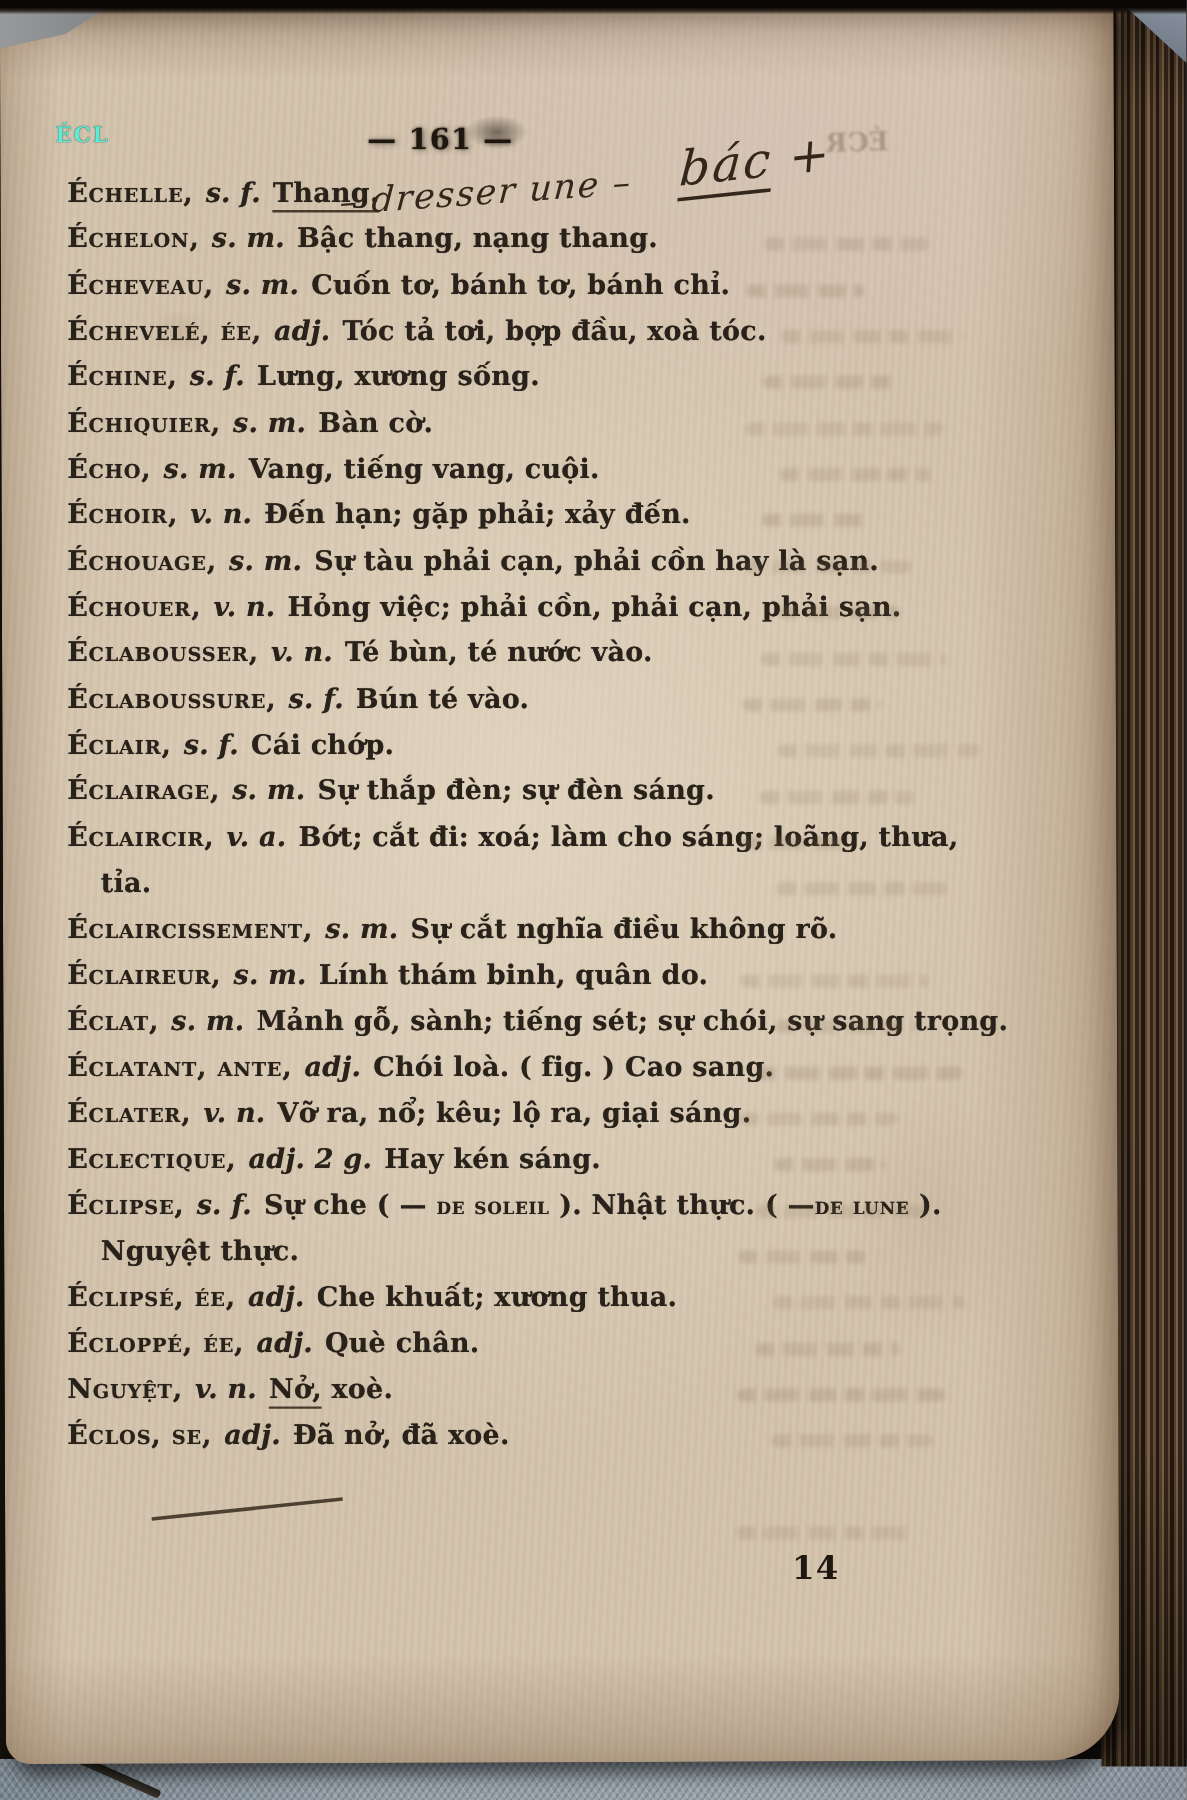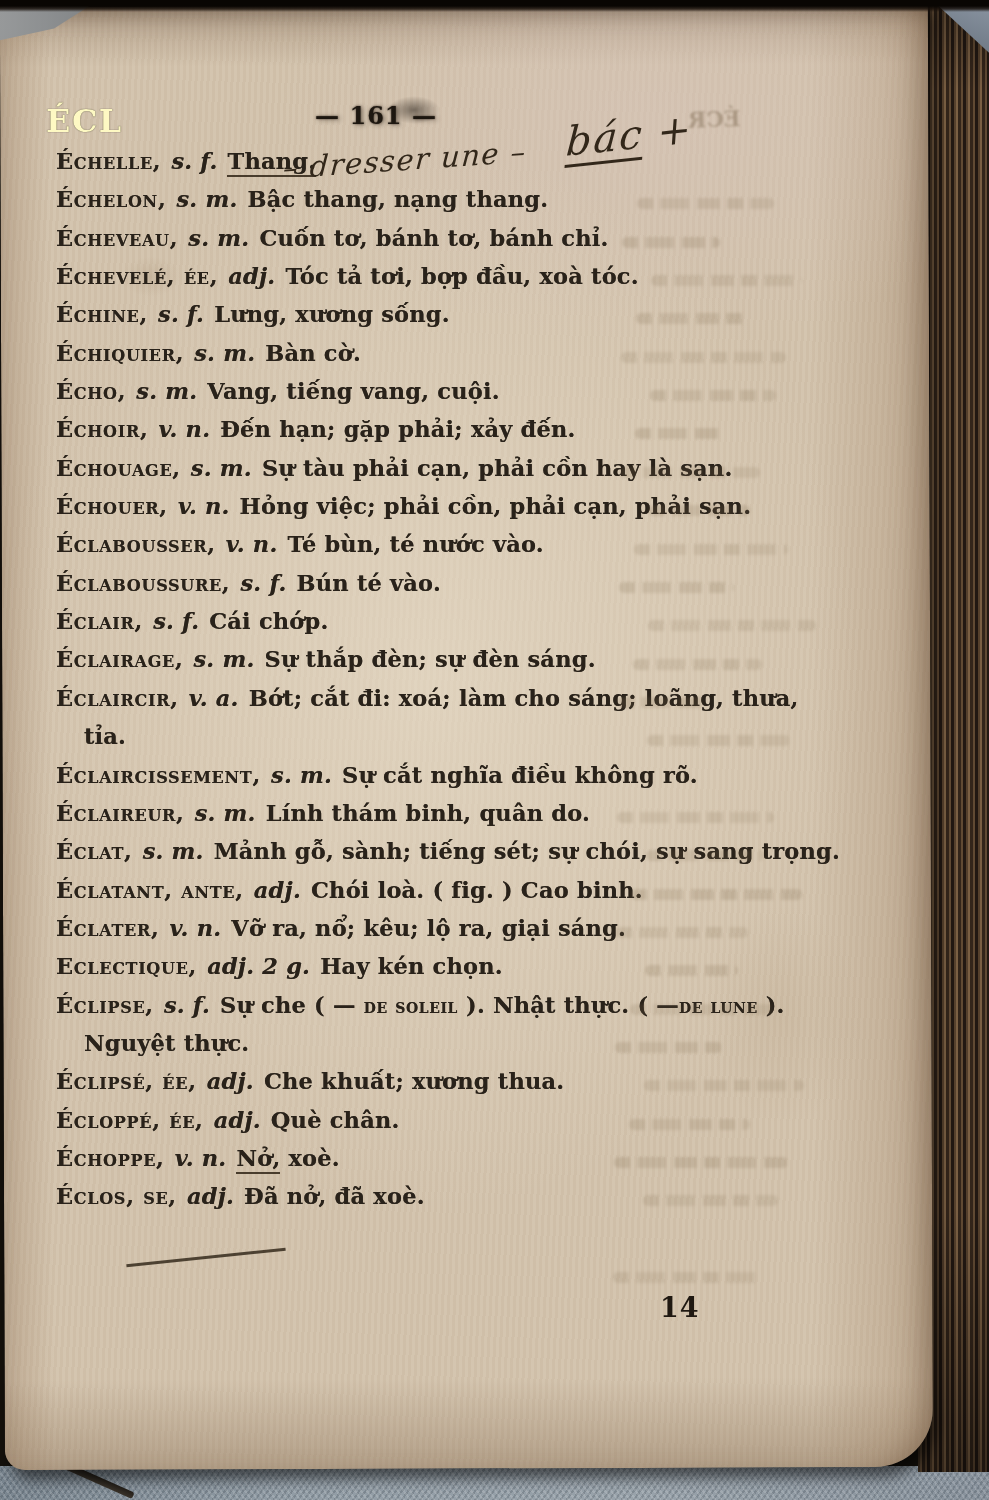--- a/index.html
+++ b/index.html
@@ -75,25 +75,25 @@
   }
   .stain1{position:absolute;left:120px;top:250px;width:60px;height:40px;border-radius:50%;
     background:radial-gradient(closest-side, rgba(150,125,95,.18), rgba(150,125,95,0));}
   .stain2{position:absolute;left:700px;top:900px;width:160px;height:220px;border-radius:50%;
     background:radial-gradient(closest-side, rgba(165,140,108,.14), rgba(165,140,108,0));}
 
   
   .content{position:absolute;inset:0;z-index:4;color:#261f16;}
   .running-head{
     position:absolute;left:46px;top:102px;
-    font-size:32px;font-weight:bold;letter-spacing:1.5px;color:#fef9c3;
+    font-size:18px;font-weight:bold;letter-spacing:1.5px;color:#5eead4;
     text-shadow:0 0 1px rgba(23,18,12,.9);
   }
   .page-number{
-    position:absolute;left:306px;top:101px;width:140px;text-align:center;
+    position:absolute;left:306px;top:101px;width:140px;text-align:left;
     font-size:24px;font-weight:bold;letter-spacing:1px;color:#1d1710;
     text-shadow:0 0 2px rgba(30,20,12,.75), 2px 1px 5px rgba(30,20,12,.45);
   }
   .page-number:after{
     content:"";position:absolute;right:6px;top:-5px;width:52px;height:28px;
     background:radial-gradient(closest-side, rgba(22,15,9,.5), rgba(22,15,9,0));
   }
   .entries{
     position:absolute;left:56px;top:142px;width:720px;
     font-size:22.5px;font-weight:bold;line-height:38.35px;
@@ -178,28 +178,28 @@
         <div class="line"><span class="hw">Échouer,</span> <span class="pos">v. n.</span> <span>Hỏng việc; phải cồn, phải cạn, phải sạn.</span></div>
         <div class="line"><span class="hw">Éclabousser,</span> <span class="pos">v. n.</span> <span>Té bùn, té nước vào.</span></div>
         <div class="line"><span class="hw">Éclaboussure,</span> <span class="pos">s. f.</span> <span>Bún té vào.</span></div>
         <div class="line"><span class="hw">Éclair,</span> <span class="pos">s. f.</span> <span>Cái chớp.</span></div>
         <div class="line"><span class="hw">Éclairage,</span> <span class="pos">s. m.</span> <span>Sự thắp đèn; sự đèn sáng.</span></div>
         <div class="line"><span class="hw">Éclaircir,</span> <span class="pos">v. a.</span> <span>Bớt; cắt đi: xoá; làm cho sáng; loãng, thưa,</span></div>
         <div class="line cont"><span>tỉa.</span></div>
         <div class="line"><span class="hw">Éclaircissement,</span> <span class="pos">s. m.</span> <span>Sự cắt nghĩa điều không rõ.</span></div>
         <div class="line"><span class="hw">Éclaireur,</span> <span class="pos">s. m.</span> <span>Lính thám binh, quân do.</span></div>
         <div class="line"><span class="hw">Éclat,</span> <span class="pos">s. m.</span> <span>Mảnh gỗ, sành; tiếng sét; sự chói, sự sang trọng.</span></div>
-        <div class="line"><span class="hw">Éclatant, ante,</span> <span class="pos">adj.</span> <span>Chói loà. ( fig. ) Cao binh.</span></div>
+        <div class="line"><span class="hw">Éclatant, ante,</span> <span class="pos">adj.</span> <span>Chói loà. ( fig. ) Cao sang.</span></div>
         <div class="line"><span class="hw">Éclater,</span> <span class="pos">v. n.</span> <span>Vỡ ra, nổ; kêu; lộ ra, giại sáng.</span></div>
-        <div class="line"><span class="hw">Eclectique,</span> <span class="pos">adj. 2 g.</span> <span>Hay kén chọn.</span></div>
+        <div class="line"><span class="hw">Eclectique,</span> <span class="pos">adj. 2 g.</span> <span>Hay kén sáng.</span></div>
         <div class="line"><span class="hw">Éclipse,</span> <span class="pos">s. f.</span> <span>Sự che ( — </span><span class="sc">de soleil</span><span> ). Nhật thực. ( —</span><span class="sc">de lune</span><span> ).</span></div>
         <div class="line cont"><span>Nguyệt thực.</span></div>
         <div class="line"><span class="hw">Éclipsé, ée,</span> <span class="pos">adj.</span> <span>Che khuất; xương thua.</span></div>
         <div class="line"><span class="hw">Écloppé, ée,</span> <span class="pos">adj.</span> <span>Què chân.</span></div>
-        <div class="line"><span class="hw">Échoppe,</span> <span class="pos">v. n.</span> <span class="u">Nở,</span><span> xoè.</span></div>
+        <div class="line"><span class="hw">Nguyệt,</span> <span class="pos">v. n.</span> <span class="u">Nở,</span><span> xoè.</span></div>
         <div class="line"><span class="hw">Éclos, se,</span> <span class="pos">adj.</span> <span>Đã nở, đã xoè.</span></div>
       </div>
 
     <div class="signature">14</div>
   <div class="bleed-line" style="top: 198.35px; left: 637px; width: 137px; opacity: 0.35;"></div>
       <div class="bleed-line" style="top: 236.7px; left: 622px; width: 98px; opacity: 0.4;"></div>
       <div class="bleed-line" style="top: 275.05px; left: 651px; width: 151px; opacity: 0.33;"></div>
       <div class="bleed-line" style="top: 313.4px; left: 636px; width: 112px; opacity: 0.38;"></div>
       <div class="bleed-line" style="top: 351.75px; left: 621px; width: 165px; opacity: 0.31;"></div>
       <div class="bleed-line" style="top: 390.1px; left: 650px; width: 126px; opacity: 0.36;"></div>

